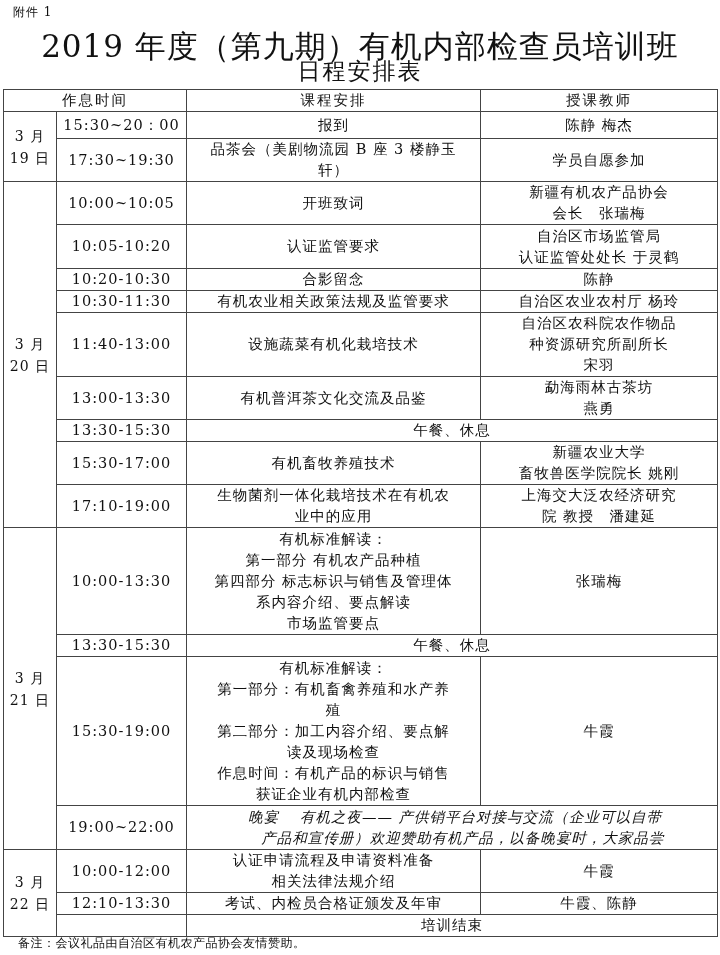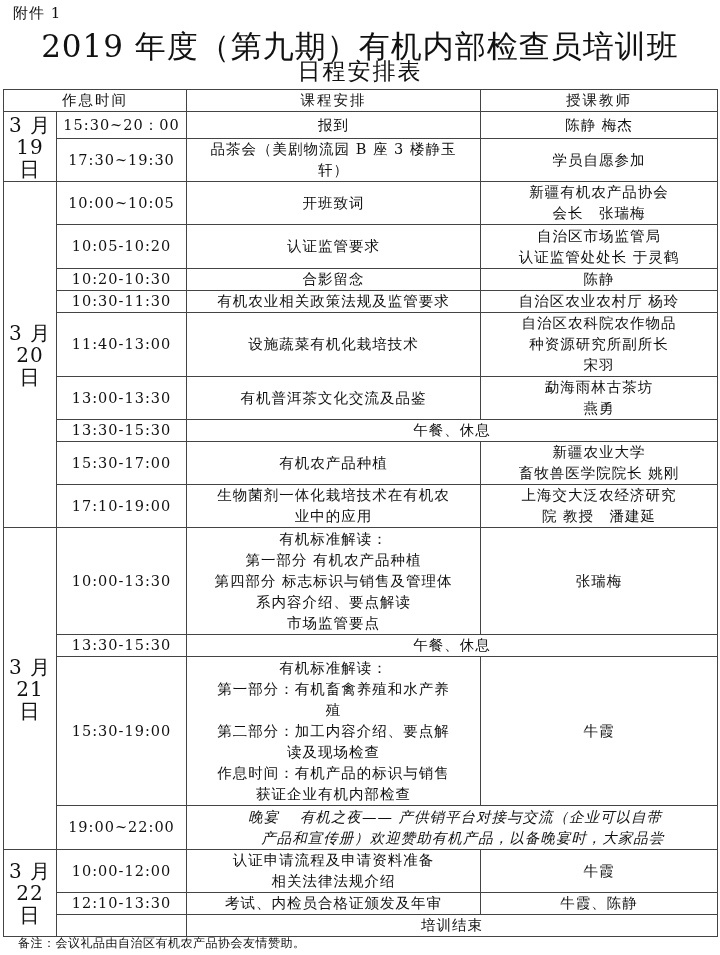--- a/index.html
+++ b/index.html
@@ -1,40 +1,40 @@
 <!DOCTYPE html>
 <html><head>
 <meta charset="utf-8">
 <style>
   html, body { margin: 0; padding: 0; background: #ffffff; }
   body {
     width: 720px; height: 955px; position: relative; overflow: hidden;
     font-family: "DejaVu Serif", "Liberation Serif", serif;
     color: #111111;
   }
-  .attach { position: absolute; left: 13px; top: 4px; font-size: 15px; letter-spacing: 1px; }
+  .attach { position: absolute; left: 13px; top: 4px; font-size: 12px; letter-spacing: 1px; }
   .title1 { position: absolute; left: 0; width: 720px; top: 26px; text-align: center; font-size: 31px; letter-spacing: 1px; }
   .title2 { position: absolute; left: 0; width: 720px; top: 56px; text-align: center; font-size: 23px; letter-spacing: 2px; }
   table.sched {
     position: absolute; left: 3px; top: 89px; width: 715px;
     border-collapse: collapse; table-layout: fixed;
     font-size: 14.5px; line-height: 21px;
   }
   table.sched td, table.sched th {
     border: 1.5px solid #444; padding: 0 4px; text-align: center; vertical-align: middle;
     font-weight: normal; overflow: hidden; letter-spacing: 1px;
   }
   table.sched th { height: 20px; letter-spacing: 2px; margin-top: 12px; }
   .c-date { width: 53px; }
   .c-time { width: 130px; }
   .c-course { width: 294px; }
   .c-teach { width: auto; }
   td.left { text-align: left; padding-left: 8px; }
   td.ml { text-align: left; padding-left: 8px; }
-  .date-cell { line-height: 22px; font-size: 20px; }
+  .date-cell { line-height: 22px; font-size: 14px; }
   .line { display: block; }
   .footnote { position: absolute; left: 18px; top: 935px; font-size: 12px; letter-spacing: 0.5px; }
   .banquet { text-align: left; padding-left: 10px !important; font-style: italic; }
 </style>
 </head>
 <body>
 
 <div class="attach">附件 1</div>
 <div class="title1">2019 年度（第九期）有机内部检查员培训班</div>
 <div class="title2">日程安排表</div>
@@ -119,21 +119,21 @@
         <span class="line">勐海雨林古茶坊</span>
         <span class="line">燕勇</span>
       </td>
     </tr>
     <tr style="height:22px">
       <td>13:30-15:30</td>
       <td colspan="2">午餐、休息</td>
     </tr>
     <tr style="height:43px">
       <td>15:30-17:00</td>
-      <td>有机农产品种植</td>
+      <td>有机畜牧养殖技术</td>
       <td>
         <span class="line">新疆农业大学</span>
         <span class="line">畜牧兽医学院院长 姚刚</span>
       </td>
     </tr>
     <tr style="height:43px">
       <td>17:10-19:00</td>
       <td>
         <span class="line">生物菌剂一体化栽培技术在有机农</span>
         <span class="line">业中的应用</span>

